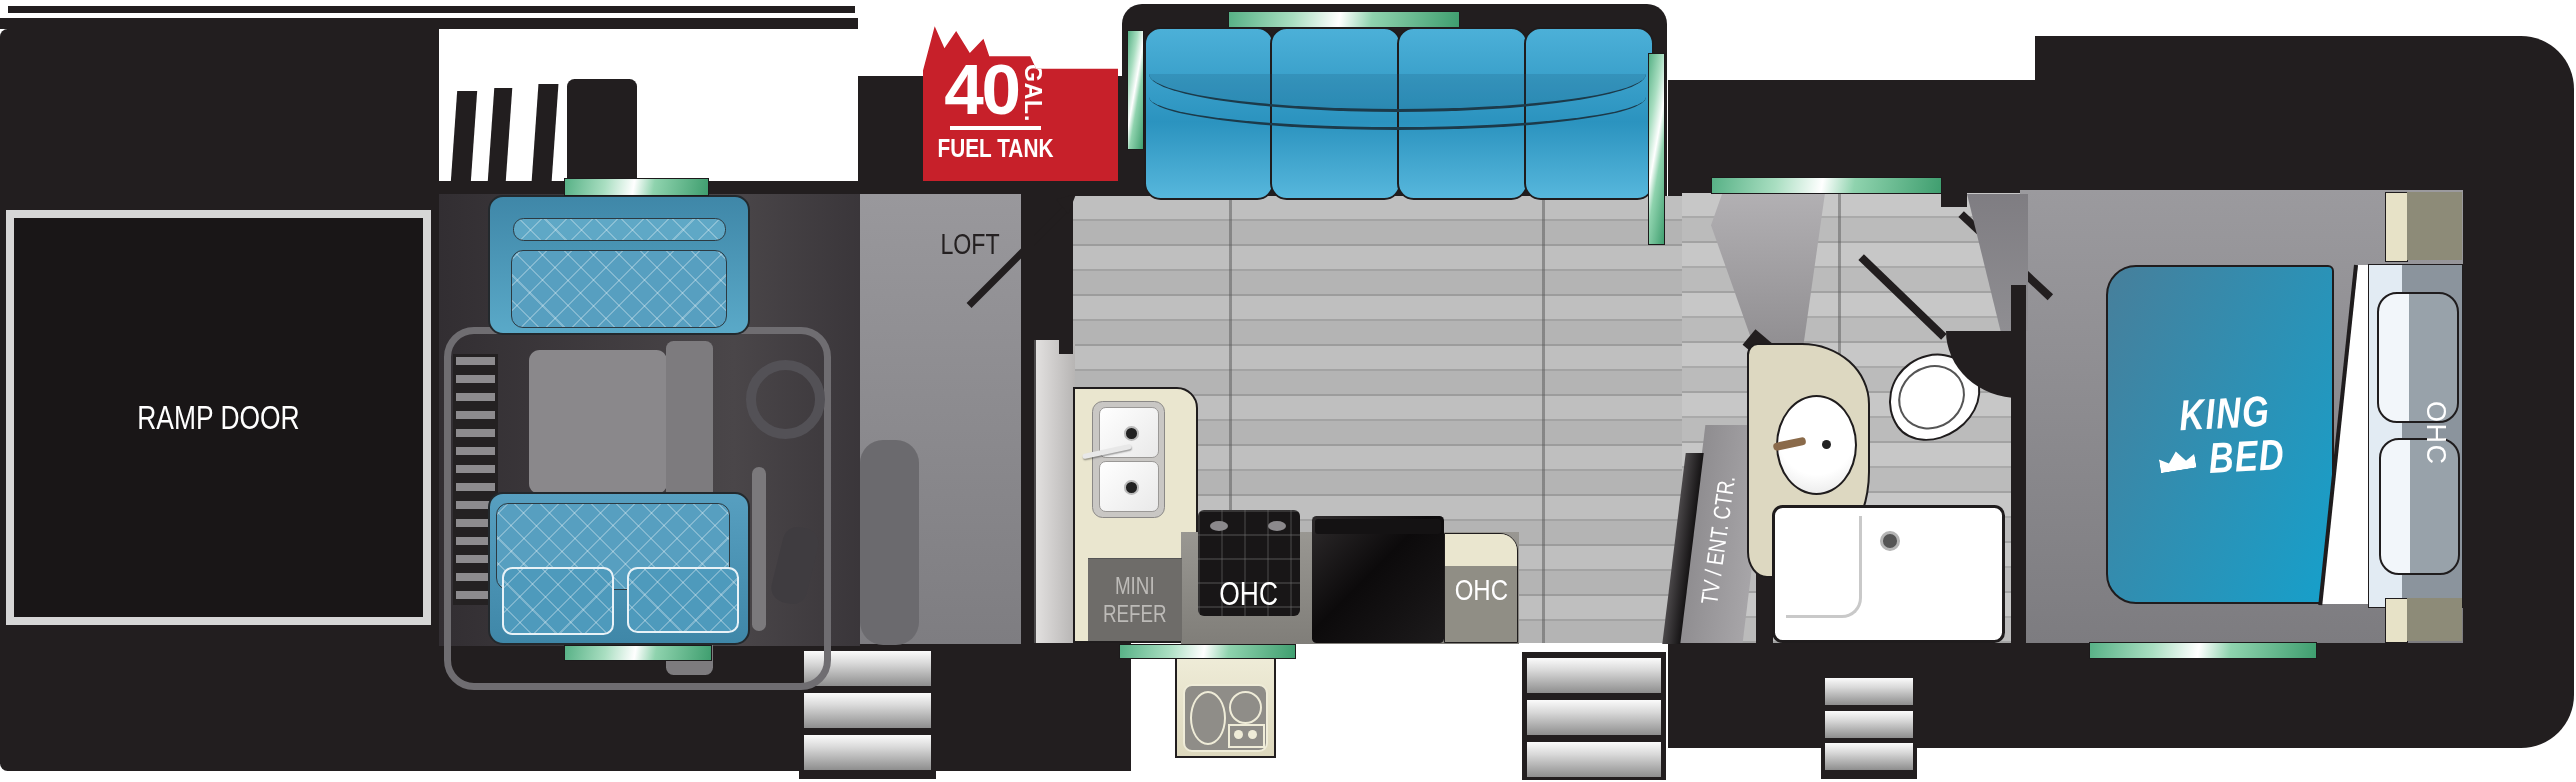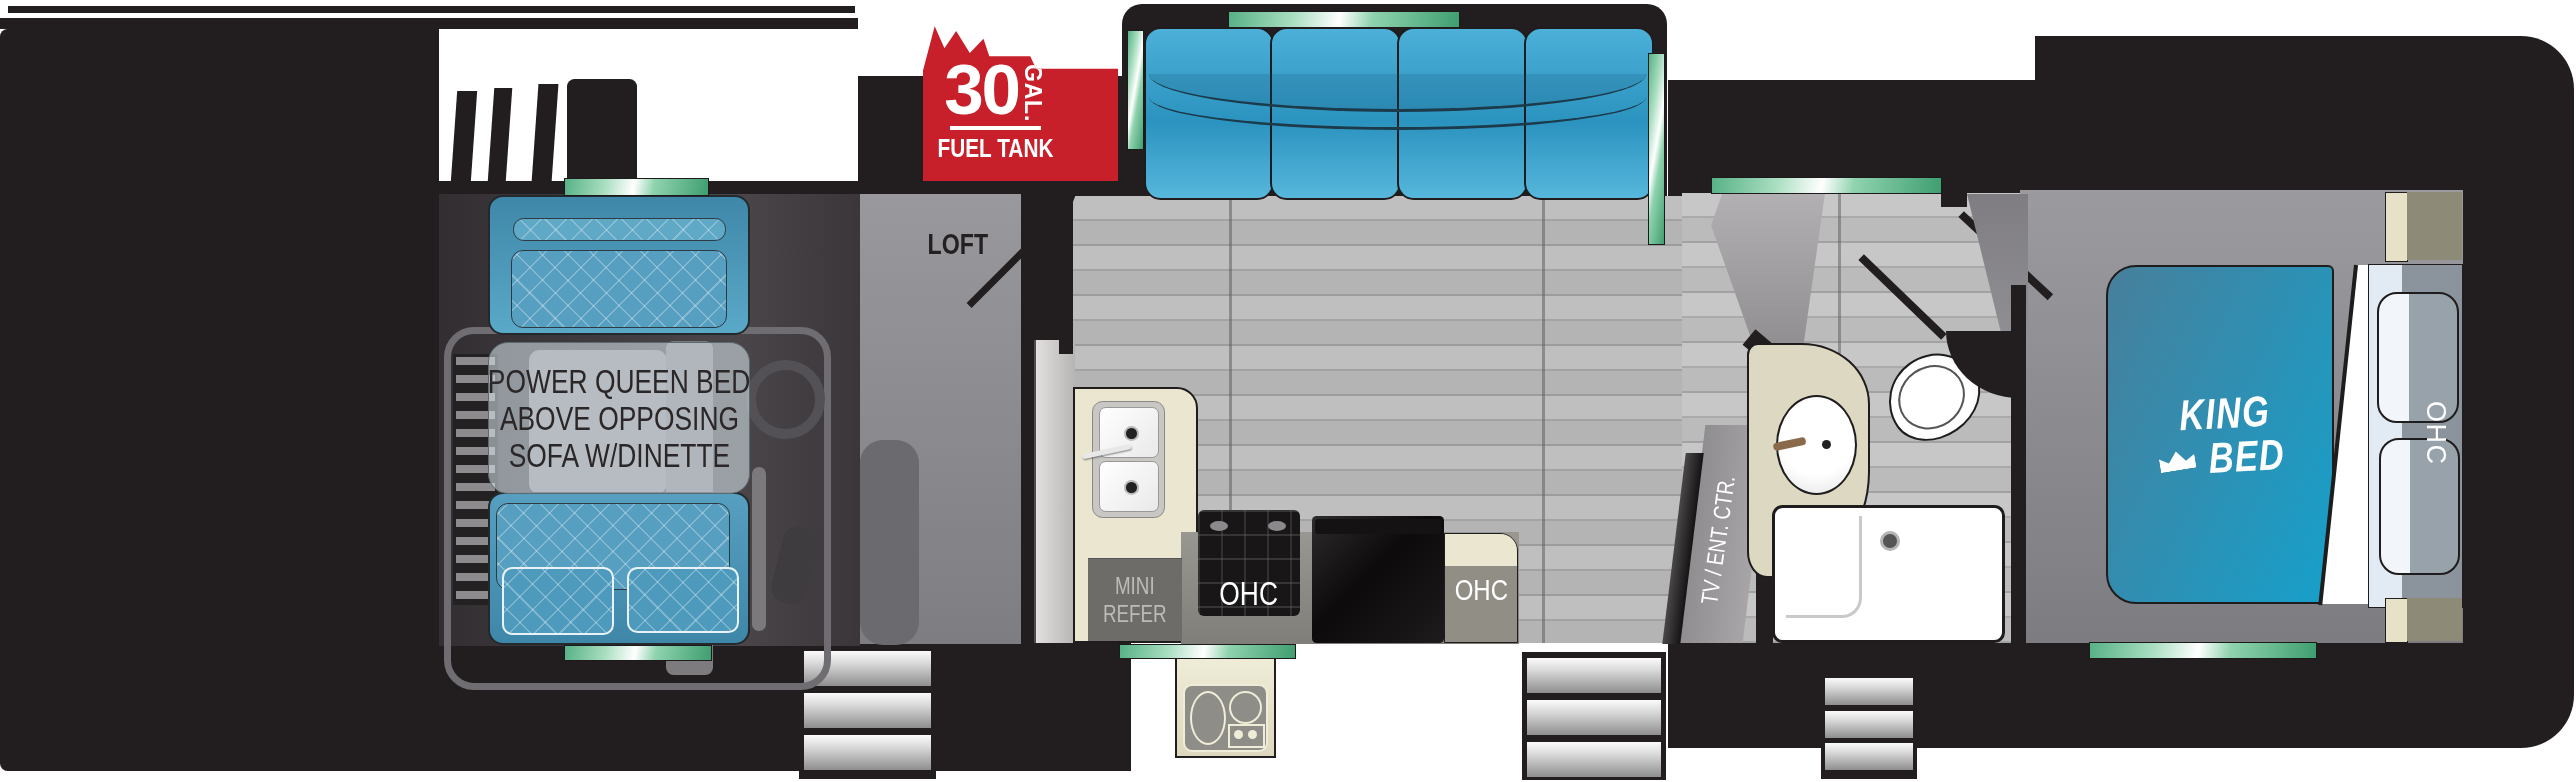--- a/index.html
+++ b/index.html
@@ -66,62 +66,60 @@
         <div class="abs" style="left:17.5px;top:3.8px;width:9px;height:9px;background:#efecd8;border-radius:50%;"></div>
       </div>
     </div>
   </div>
 
 
   <div class="abs" style="left:923px;top:23px;width:195px;height:158px;background:#c7202a;
               clip-path:polygon(0 30%,6% 2%,11% 16%,17% 5%,24% 19%,31% 10%,34% 21%,55% 21%,58% 29%,100% 29%,100% 100%,0 100%);">
     <div class="col" style="position:absolute;left:0;top:36px;width:144px;">
       <div style="display:flex;align-items:flex-start;">
-        <span style="font-size:71px;font-weight:bold;color:#fff;line-height:61px;letter-spacing:-2.3px;">30</span>
+        <span style="font-size:71px;font-weight:bold;color:#fff;line-height:61px;letter-spacing:-2.3px;">40</span>
         <span style="writing-mode:vertical-rl;font-size:23px;font-weight:bold;color:#fff;margin-top:4.6px;letter-spacing:0.8px;">GAL.</span>
       </div>
       <div style="width:91px;height:3.8px;background:#fff;margin:4.6px 0 3px 0;"></div>
       <span class="cond" style="font-size:26px;font-weight:bold;color:#fff;">FUEL TANK</span>
     </div>
   </div>
 
   <div class="abs" style="left:439px;top:194px;width:421px;height:452px;background:linear-gradient(90deg,#322e32,#4a4649 70%,#3a363a);"></div>
   <div class="abs" style="left:860px;top:194px;width:161px;height:450px;background:linear-gradient(180deg,#99989c,#7e7d81);"></div>
   <div class="abs planks" style="left:1073px;top:196px;width:609px;height:447px;"></div>
   <div class="abs planks" style="left:1682px;top:193px;width:338px;height:450px;filter:brightness(1.04);"></div>
   <div class="abs" style="left:2020px;top:190px;width:443px;height:453px;background:linear-gradient(180deg,#9b9a9e,#7d7c80);"></div>
 
+  <div class="abs flexc" style="left:6px;top:210px;width:425px;height:415px;background:#191617;border:8.4px solid #d6d6d6;box-sizing:border-box;">
+    <span class="cond lbl" style="font-size:33px;">RAMP DOOR</span>
+  </div>
 
   <div class="abs" style="left:444px;top:327px;width:387px;height:363px;">
     <div class="abs" style="left:0;top:0;width:100%;height:100%;border:7.6px solid #6f6d71;border-radius:30px;box-sizing:border-box;"></div>
     <div class="abs" style="left:9px;top:27px;width:39px;height:245px;background:repeating-linear-gradient(180deg,#8d8b8e 0 7.6px,#242122 7.6px 18px);border:3px solid #242122;"></div>
     <div class="abs" style="left:85px;top:23px;width:138px;height:144px;background:#8a888b;border-radius:10.6px;"></div>
     <div class="abs" style="left:222px;top:13.7px;width:47px;height:334px;background:#7d7b7e;border-radius:7.6px;"></div>
     <div class="abs" style="left:302px;top:33px;width:59px;height:59px;border:10px solid #535156;border-radius:50%;"></div>
     <div class="abs" style="left:308px;top:140px;width:13.7px;height:164px;background:#7b797c;border-radius:6.8px;"></div>
     <div class="abs" style="left:333px;top:200px;width:36px;height:77px;background:#3f3c40;border-radius:15px;transform:rotate(14deg);"></div>
   </div>
 
   <div class="abs" style="left:488px;top:195px;width:262px;height:140px;border:2.3px solid #23292d;border-radius:15px;background:linear-gradient(180deg,#3f87a8,#5aa9c8);box-sizing:border-box;">
     <div class="xhatch" style="position:absolute;left:23px;top:21px;width:211px;height:21px;background-color:#5fa8c6;border:1.5px solid #2c3a42;border-radius:10.6px;"></div>
     <div class="xhatch" style="position:absolute;left:21px;top:53px;width:214px;height:76px;background-color:#579fc0;border:1.5px solid #2c3a42;border-radius:12px;"></div>
   </div>
   <div class="abs" style="left:488px;top:492px;width:262px;height:153px;border:2.3px solid #23292d;border-radius:15px;background:linear-gradient(180deg,#579fc0,#3f87a8);box-sizing:border-box;">
     <div class="xhatch" style="position:absolute;left:6px;top:9px;width:232px;height:85px;background-color:#579fc0;border:1.5px solid #2c3a42;border-radius:12px;"></div>
     <div class="xhatch" style="position:absolute;left:12px;top:73px;width:108px;height:64px;background-color:#4e9abc;border:2.3px solid #e8f2f7;border-radius:10.6px;"></div>
     <div class="xhatch" style="position:absolute;left:137px;top:73px;width:108px;height:62px;background-color:#4e9abc;border:2.3px solid #e8f2f7;border-radius:10.6px;"></div>
   </div>
-  <div class="abs col" style="left:488px;top:342px;width:260px;height:150px;background:rgba(213,226,232,.58);border:1.5px solid #5a6a72;border-radius:20px;">
-    <span class="cond" style="font-size:33px;color:#2b2728;line-height:37px;">POWER QUEEN BED</span>
-    <span class="cond" style="font-size:33px;color:#2b2728;line-height:37px;">ABOVE OPPOSING</span>
-    <span class="cond" style="font-size:33px;color:#2b2728;line-height:37px;">SOFA W/DINETTE</span>
-  </div>
 
   <div class="abs" style="left:860px;top:440px;width:59px;height:205px;background:#6b6a6e;border-radius:23px;"></div>
-  <div class="abs" style="left:908px;top:228px;width:99px;text-align:center;font-weight:bold;">
+  <div class="abs" style="left:908px;top:228px;width:99px;text-align:right;">
     <span class="cond" style="font-size:29px;color:#242021;">LOFT</span>
   </div>
   <div class="abs" style="left:969px;top:302px;width:141px;height:6.8px;background:#221e1f;transform:rotate(-45deg);transform-origin:left center;"></div>
   <div class="abs" style="left:1056px;top:194px;width:20px;height:20px;background:#221e1f;clip-path:polygon(100% 0,0 28%,62% 100%);"></div>
 
   <div class="blk" style="left:1021px;top:194px;width:13px;height:450px;"></div>
   <div class="abs" style="left:1034px;top:340px;width:39px;height:303px;background:linear-gradient(90deg,#e2e0df,#b7b5b4);border-left:2.3px solid #4d4b4c;"></div>
   <div class="blk" style="left:1059px;top:339px;width:13.7px;height:15px;"></div>
   <div class="abs" style="left:1073px;top:387px;width:125px;height:256px;background:#eae6cf;border:2.3px solid #1f1c1d;border-radius:0 21px 0 0;box-sizing:border-box;"></div>
   <div class="abs" style="left:1092px;top:401px;width:71px;height:115px;background:#c9c7c4;border:1.5px solid #8a8886;border-radius:10.6px;">

